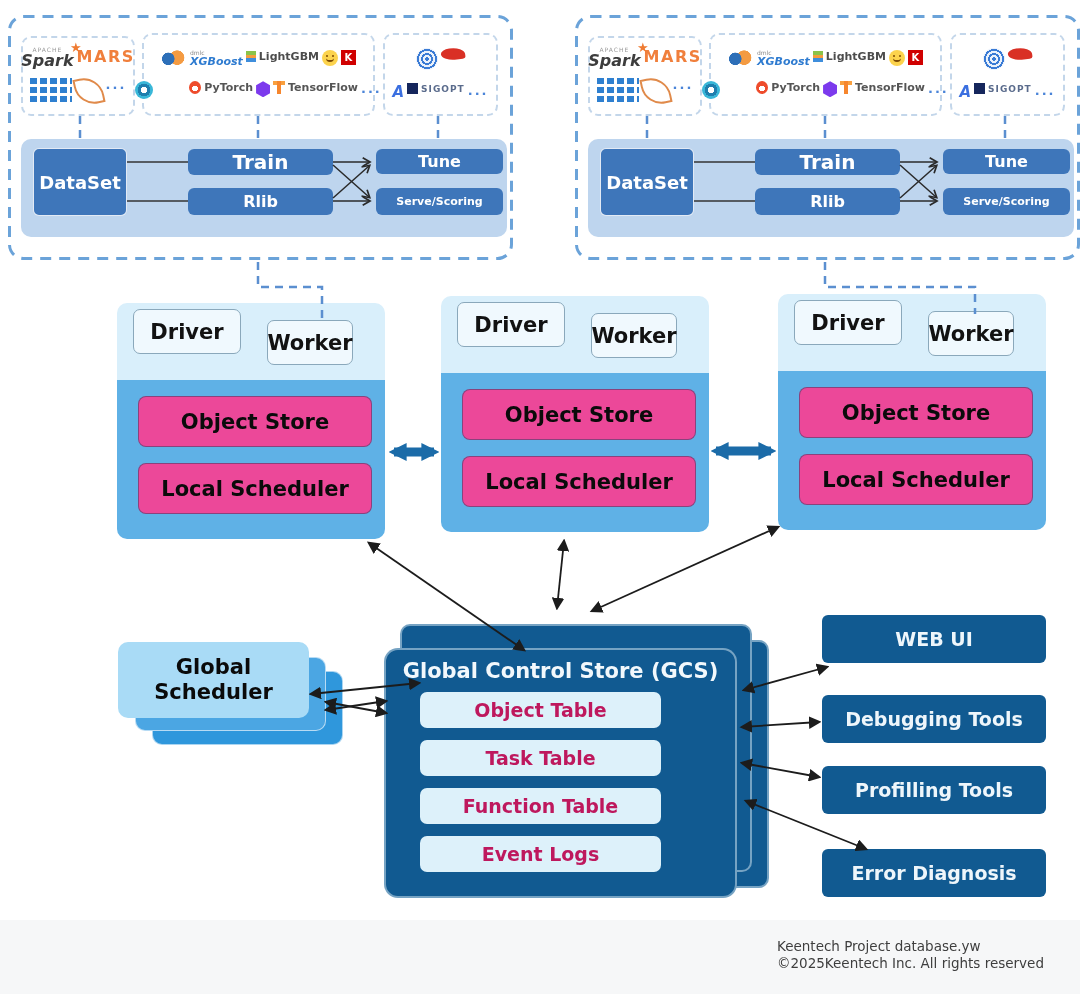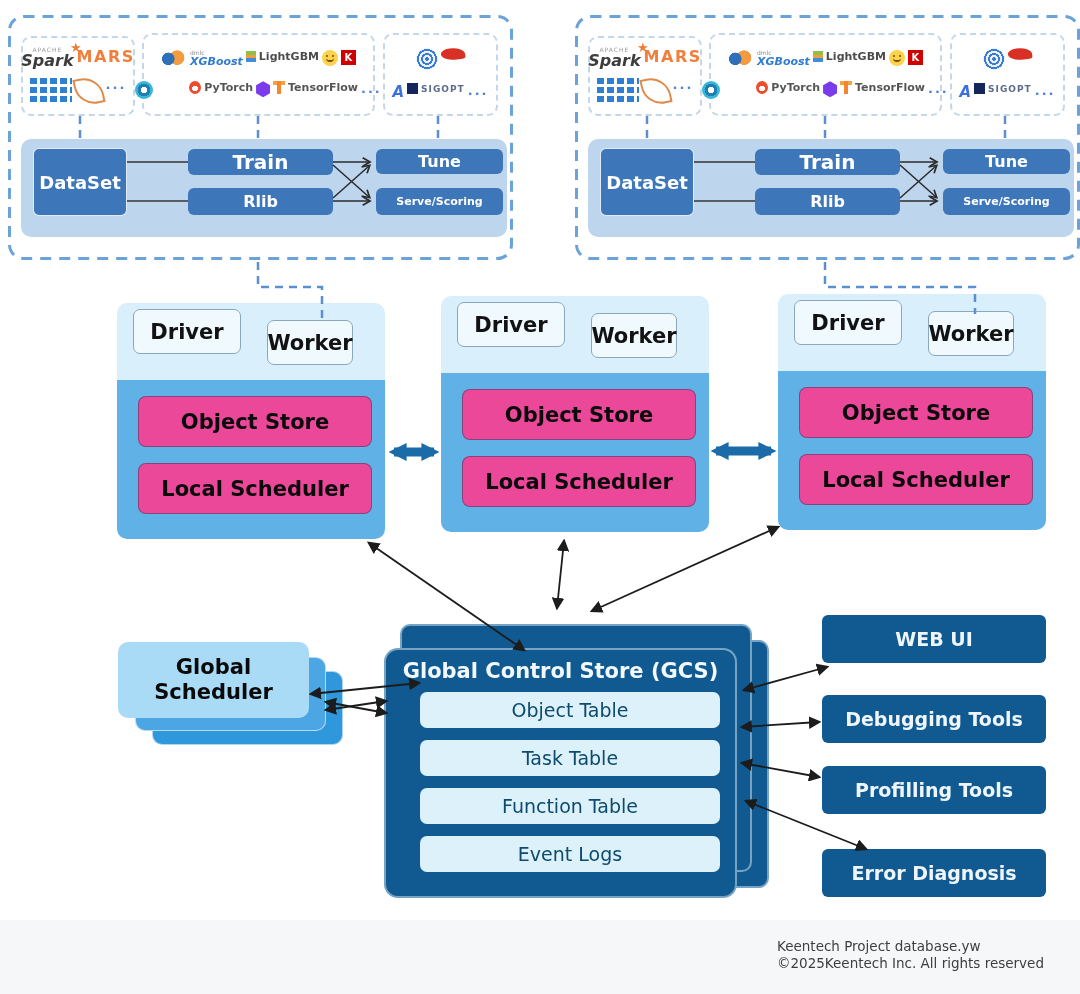--- a/index.html
+++ b/index.html
@@ -87,22 +87,22 @@
   .gs-l2{left:135px;top:657px;background:#4ba6e3;}
   .gs-top{position:absolute;left:118px;top:642px;width:191px;height:76px;background:#a9dbf6;border-radius:10px;
           display:flex;align-items:center;justify-content:center;text-align:center;font-weight:bold;font-size:21px;
           color:#0a0a0a;line-height:1.2;padding:0 24px;box-sizing:border-box;}
   
   .gcs-layer{position:absolute;width:352px;height:248px;background:#115a91;border-radius:10px;
              border:2px solid rgba(220,235,245,.5);box-sizing:border-box;}
   .gcs-main{position:absolute;left:384px;top:608px;width:353px;height:250px;background:#115a91;border-radius:14px;
             border:2px solid rgba(220,235,245,.5);box-sizing:border-box;margin-top:40px;}
   .gcs-title{position:absolute;left:0;right:0;top:9px;text-align:center;color:#f2f8fc;font-weight:bold;font-size:21px;}
-  .gcs-row{position:absolute;left:34px;width:300px;height:36px;background:#ddf1fa;border-radius:7px;display:flex;
-           align-items:center;justify-content:center;font-weight:normal;font-size:19px;color:#0c4a6e;}
+  .gcs-row{position:absolute;left:34px;width:241px;height:36px;background:#ddf1fa;border-radius:7px;display:flex;
+           align-items:center;justify-content:center;font-weight:bold;font-size:19px;color:#be185d;}
   
   .tool{position:absolute;left:822px;width:224px;height:48px;background:#115a91;border-radius:6px;color:#eef6fb;
         font-weight:bold;font-size:19px;display:flex;align-items:center;justify-content:center;}
   
   .footer-band{position:absolute;left:0;top:920px;width:1080px;height:74px;background:#f6f7f8;}
   .footer-text{position:absolute;right:36px;top:938px;text-align:left;font-size:13.5px;color:#3e3e3e;line-height:17px;}
   
   #overlay{position:absolute;left:0;top:0;z-index:10;pointer-events:none;}
 </style>
 </head>

